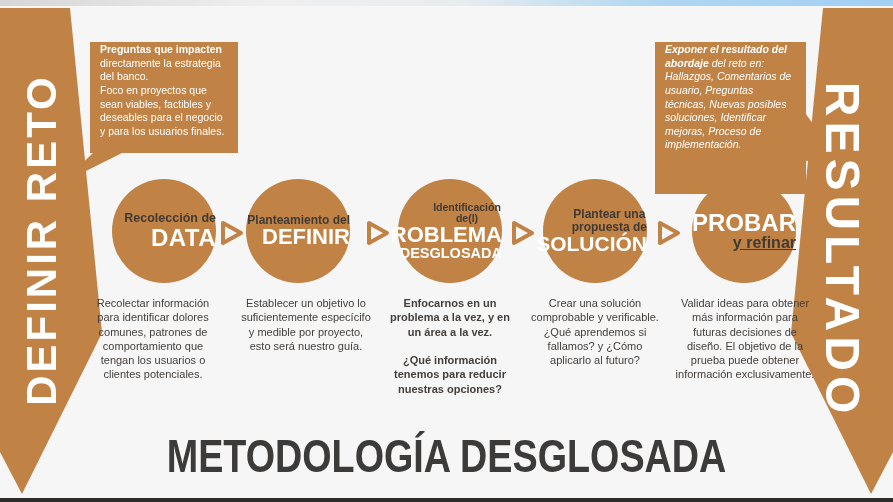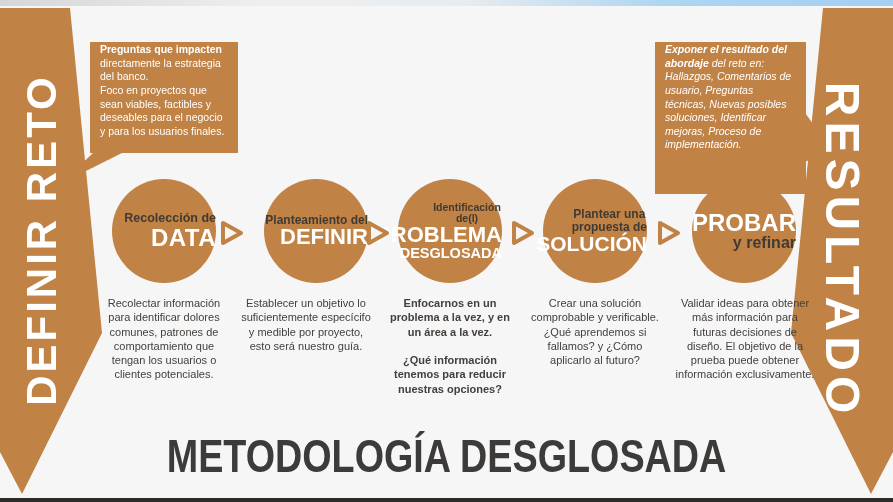--- a/index.html
+++ b/index.html
@@ -41,33 +41,33 @@
   .callout.right-co{left:655px;top:42px;width:151px;height:152px;font-style:italic;}
 
   .circle{
     position:absolute;width:104px;height:104px;border-radius:50%;
     background:#c08245;top:179px;
     display:flex;flex-direction:column;align-items:flex-end;justify-content:center;
     text-align:center;
   }
   .c-top{color:#413a33;font-weight:800;white-space:pre-line;line-height:1.05;}
   .c-main,.c-main2{color:#ffffff;font-weight:800;line-height:1.0;}
-  .c-bottom{color:#413a33;font-weight:800;line-height:1.05;}
+  .c-bottom{color:#413a33;font-weight:800;line-height:1.05;text-decoration:underline;}
 
   .s0{left:112px;} .s0 .c-top{font-size:12.5px;} .s0 .c-main{font-size:24px;letter-spacing:0.5px;}
-  .s1{left:264px;} .s1 .c-top{font-size:12px;}   .s1 .c-main{font-size:22px;}
+  .s1{left:246px;} .s1 .c-top{font-size:12px;}   .s1 .c-main{font-size:22px;}
   .s2{left:398px;} .s2 .c-top{font-size:10.5px;padding-left:34px;} .s2 .c-main{font-size:22px;} .s2 .c-main2{font-size:14.5px;}
   .s3{left:543px;} .s3 .c-top{font-size:12px;}   .s3 .c-main{font-size:21px;}
   .s4{left:692px;} .s4 .c-main{font-size:24px;}  .s4 .c-bottom{font-size:16px;}
 
   .desc{
     position:absolute;top:296px;width:134px;text-align:center;
     color:#45403d;font-size:11px;line-height:1.3;white-space:pre-line;
   }
-  .d0{left:97px;} .d1{left:239px;} .d2{left:383px;font-weight:bold;} .d3{left:528px;} .d4{left:674px;width:142px;}
+  .d0{left:86px;} .d1{left:239px;} .d2{left:383px;font-weight:bold;} .d3{left:528px;} .d4{left:674px;width:142px;}
 
   .arrow{position:absolute;top:220px;width:24px;height:26px;}
   .a0{left:220px;} .a1{left:366px;} .a2{left:511px;} .a3{left:657px;}
 
   .title{
     position:absolute;left:0;top:429px;width:893px;text-align:center;
     color:#3d3a3a;font-weight:800;font-size:46px;letter-spacing:0px;
     transform:scaleX(0.82);
   }
 </style>

